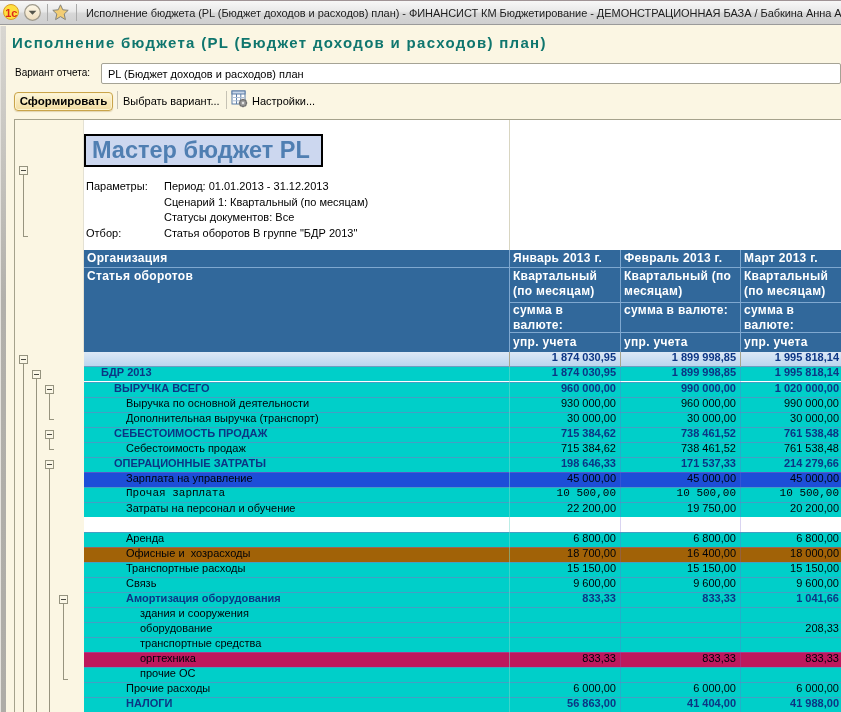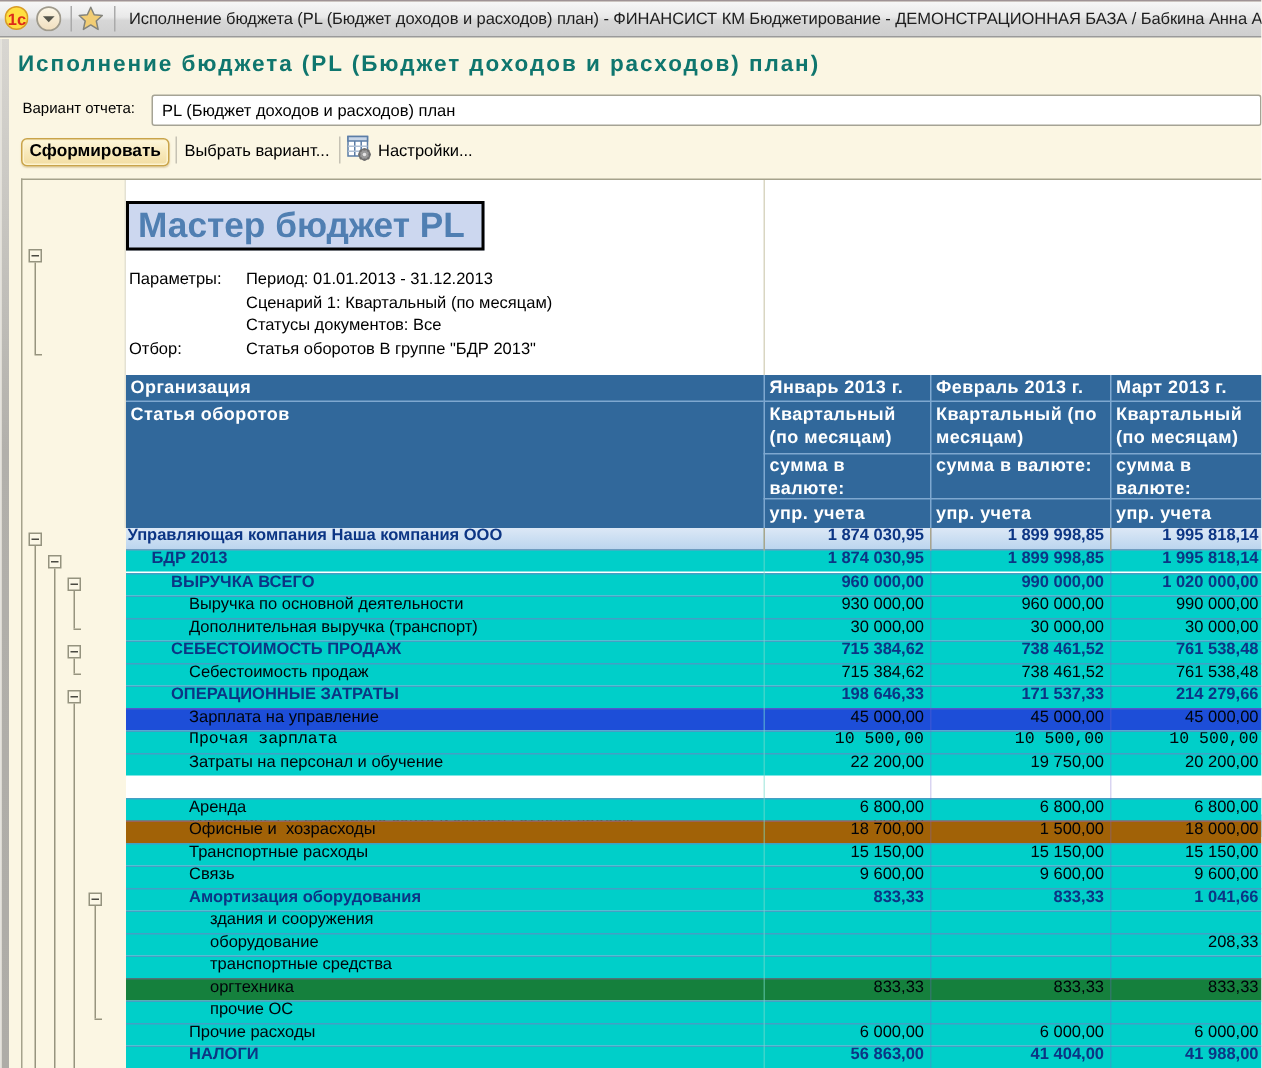--- a/index.html
+++ b/index.html
@@ -155,21 +155,20 @@
 <div class="htext" style="left:744px;top:269px">Квартальный<br>(по месяцам)</div>
 <div class="htext" style="left:513px;top:303px">сумма в<br>валюте:</div>
 <div class="htext" style="left:624px;top:303px">сумма в валюте:</div>
 <div class="htext" style="left:744px;top:303px">сумма в<br>валюте:</div>
 <div class="htext" style="left:513px;top:335px">упр. учета</div>
 <div class="htext" style="left:624px;top:335px">упр. учета</div>
 <div class="htext" style="left:744px;top:335px">упр. учета</div>
 
 <div id="rows">
     <div class="row" style="top:352px;background:linear-gradient(#dce8f6,#b9d4ee);">
-      <div class="nm navy" style="left:1px">Управляющая компания Наша компания ООО</div>
       <div class="v v1 navy">1 874 030,95</div>
       <div class="v v2 navy">1 899 998,85</div>
       <div class="v v3 navy">1 995 818,14</div>
     </div>
     <div class="row" style="top:366px;background:#00cfc9;border-top:1px solid #6e9cc0;">
       <div class="nm navy" style="left:17px">БДР 2013</div>
       <div class="v v1 navy">1 874 030,95</div>
       <div class="v v2 navy">1 899 998,85</div>
       <div class="v v3 navy">1 995 818,14</div>
     </div>
@@ -235,21 +234,21 @@
     </div>
     <div class="row" style="top:532px;background:#00cfc9;border-top:1px solid rgba(150,100,190,0.45);">
       <div class="nm blk" style="left:42px">Аренда</div>
       <div class="v v1 blk">6 800,00</div>
       <div class="v v2 blk">6 800,00</div>
       <div class="v v3 blk">6 800,00</div>
     </div>
     <div class="row" style="top:547px;background:#a16207;border-top:1px solid rgba(150,100,190,0.45);">
       <div class="nm blk" style="left:42px">Офисные и&nbsp; хозрасходы</div>
       <div class="v v1 blk">18 700,00</div>
-      <div class="v v2 blk">1 500,00</div>
+      <div class="v v2 blk">16 400,00</div>
       <div class="v v3 blk">18 000,00</div>
     </div>
     <div class="row" style="top:562px;background:#00cfc9;border-top:1px solid rgba(150,100,190,0.45);">
       <div class="nm blk" style="left:42px">Транспортные расходы</div>
       <div class="v v1 blk">15 150,00</div>
       <div class="v v2 blk">15 150,00</div>
       <div class="v v3 blk">15 150,00</div>
     </div>
     <div class="row" style="top:577px;background:#00cfc9;border-top:1px solid rgba(150,100,190,0.45);">
       <div class="nm blk" style="left:42px">Связь</div>
@@ -274,21 +273,21 @@
       <div class="v v1 blk"></div>
       <div class="v v2 blk"></div>
       <div class="v v3 blk">208,33</div>
     </div>
     <div class="row" style="top:637px;background:#00cfc9;border-top:1px solid rgba(150,100,190,0.45);">
       <div class="nm blk" style="left:56px">транспортные средства</div>
       <div class="v v1 blk"></div>
       <div class="v v2 blk"></div>
       <div class="v v3 blk"></div>
     </div>
-    <div class="row" style="top:652px;background:#15803d;border-top:1px solid rgba(150,100,190,0.45);">
+    <div class="row" style="top:652px;background:#be185d;border-top:1px solid rgba(150,100,190,0.45);">
       <div class="nm blk" style="left:56px">оргтехника</div>
       <div class="v v1 blk">833,33</div>
       <div class="v v2 blk">833,33</div>
       <div class="v v3 blk">833,33</div>
     </div>
     <div class="row" style="top:667px;background:#00cfc9;border-top:1px solid rgba(150,100,190,0.45);">
       <div class="nm blk" style="left:56px">прочие ОС</div>
       <div class="v v1 blk"></div>
       <div class="v v2 blk"></div>
       <div class="v v3 blk"></div>

